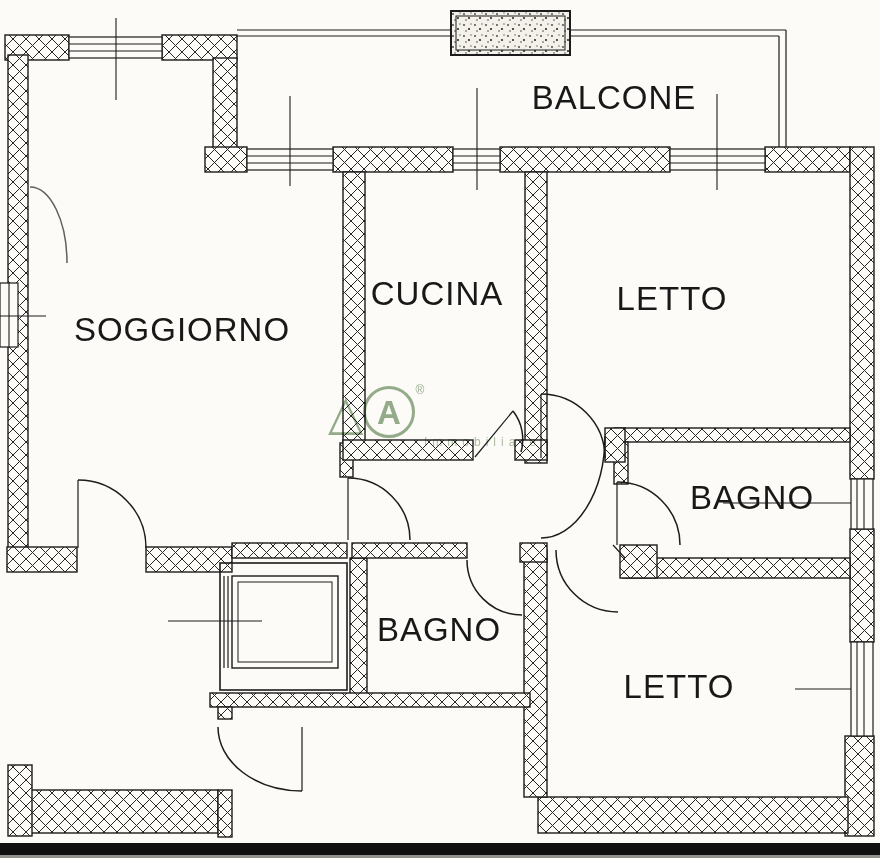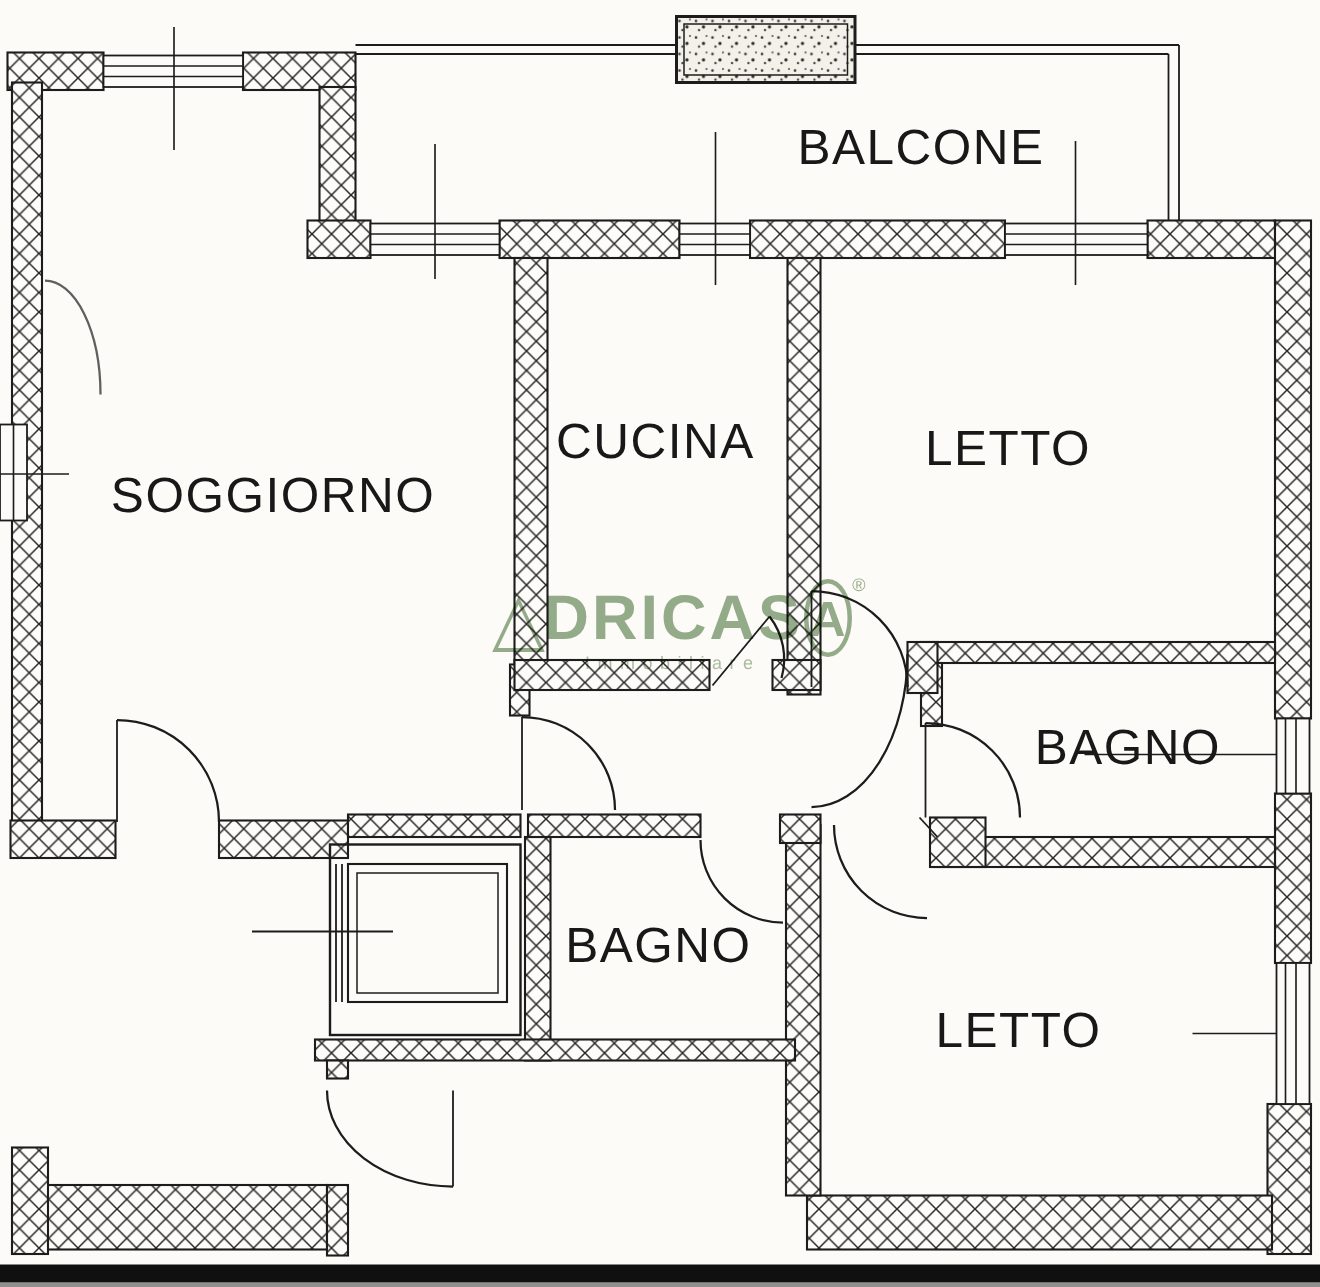--- a/index.html
+++ b/index.html
@@ -20,21 +20,21 @@
              pointer-events:none;}
   .wm-row{display:flex;align-items:center;font-weight:700;
           font-size:42px;letter-spacing:1px;line-height:1;}
   .wm-tri{font-size:46px;font-weight:400;margin-right:-2px;transform:scaleY(1.05);}
   .wm-mid{letter-spacing:2px;}
   .wm-ring{display:inline-flex;align-items:center;justify-content:center;
            width:46px;height:46px;border:3px solid #7e9c72;border-radius:50%;
            margin-left:1px;font-size:33px;}
   .wm-reg{font-size:12px;font-weight:400;align-self:flex-start;margin-top:-2px;}
   .wm-sub{font-size:12px;font-weight:400;letter-spacing:5px;color:#9ab290;
-          margin:-3px 0 0 62px;}
+          margin:-3px 0 0 96px;}
 </style>
 </head>
 <body>
 
 <div id="plan-wrap">
 <svg width="880" height="858" viewBox="0 0 880 858">
   <defs>
     <pattern id="hx" width="13" height="13" patternUnits="userSpaceOnUse">
       <rect width="13" height="13" fill="#fdfcf9"></rect>
       <path d="M0,0 L13,13 M13,0 L0,13" stroke="#262626" stroke-width="1"></path>
@@ -203,20 +203,19 @@
   </g>
 
   <rect x="0" y="843" width="880" height="12" fill="#101010"></rect>
   <rect x="0" y="855" width="880" height="3" fill="#4a4a44" opacity="0.6"></rect>
 </svg>
 </div>
 
 <div class="watermark">
   <div class="wm-row">
     <span class="wm-tri">△</span>
-    <span class="wm-mid">DRICAS</span>
     <span class="wm-ring">
       <span>A</span>
     </span>
     <span class="wm-reg">®</span>
   </div>
   <div class="wm-sub">Immobiliare</div>
 </div>
 
 </body></html>

